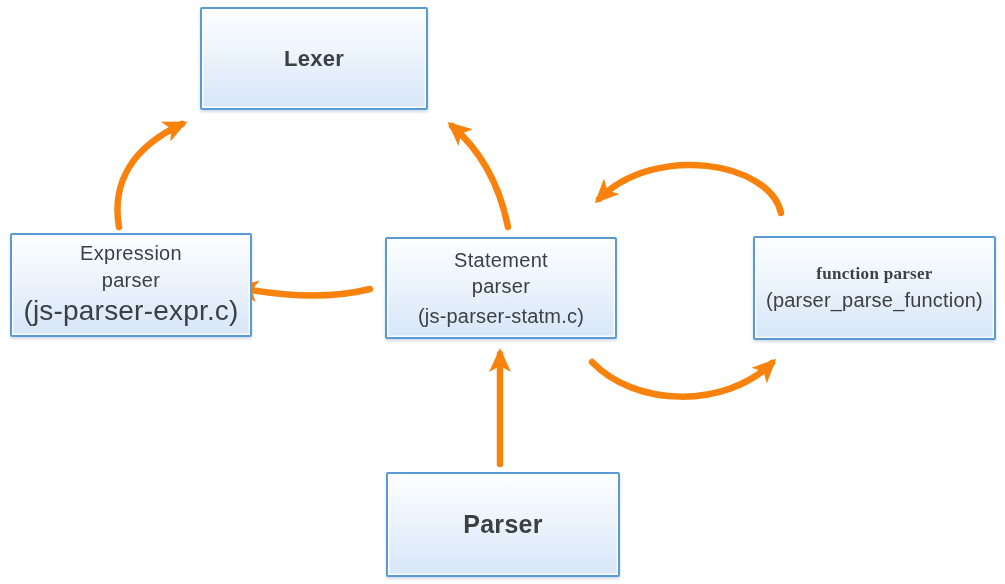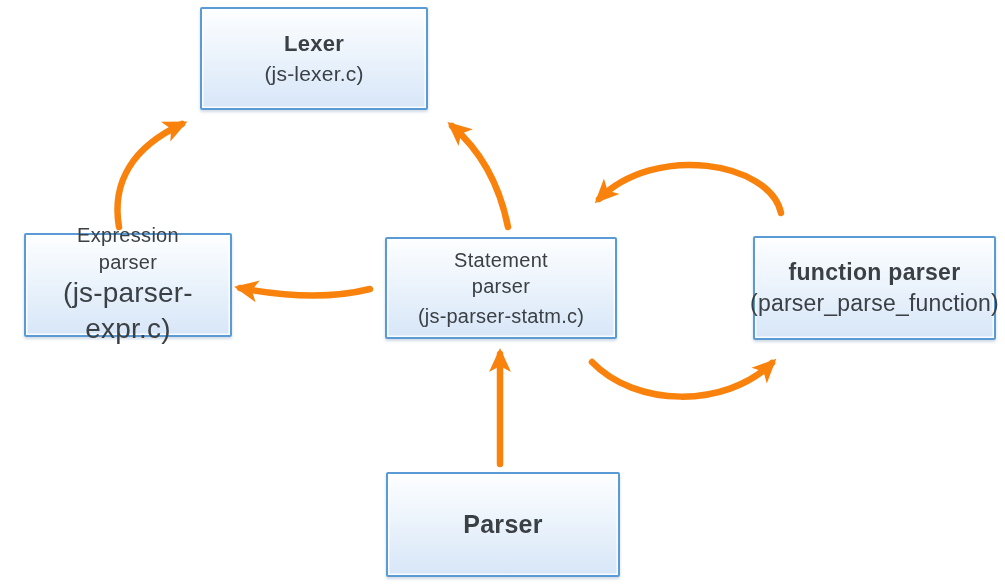--- a/index.html
+++ b/index.html
@@ -30,31 +30,31 @@
     display:flex;flex-direction:column;align-items:center;justify-content:center;
     text-align:center;color:var(--text);
   }
   .node-title{white-space:pre-line;line-height:1.32;letter-spacing:0.3px;}
   .node-subtitle{line-height:1.3;letter-spacing:0.2px;margin-top:2px;}
 
   #node-lexer{left:200px;top:7px;width:228px;height:103px;}
   #node-lexer .node-title{font-size:22px;font-weight:700;}
   #node-lexer .node-subtitle{font-size:21px;}
 
-  #node-expression{left:24px;top:233px;width:208px;height:104px;}
+  #node-expression{left:10px;top:233px;width:242px;height:104px;}
   #node-expression .node-title{font-size:20px;font-weight:400;}
   #node-expression .node-subtitle{font-size:28px;margin-top:0;}
 
   #node-statement{left:385px;top:237px;width:232px;height:102px;align-items:center;}
   #node-statement .node-title{font-size:20px;font-weight:400;}
   #node-statement .node-subtitle{font-size:20px;margin-top:4px;}
 
   #node-function{left:753px;top:236px;width:243px;height:104px;}
-  #node-function .node-title{font-size:23px;font-weight:700;}
-  #node-function .node-subtitle{font-size:23px;}
+  #node-function .node-title{font-size:17px;font-weight:700;font-family:Liberation Serif, serif;}
+  #node-function .node-subtitle{font-size:20px;}
 
   #node-parser{left:386px;top:472px;width:234px;height:105px;}
   #node-parser .node-title{font-size:25px;font-weight:700;}
   #node-parser .node-subtitle{font-size:19px;}
 </style>
 </head>
 <body>
 
 <div id="canvas">
 
@@ -67,21 +67,20 @@
     <path class="edge" marker-end="url(#ah)" d="M 119 227 C 111 180 135 146 182 124"></path>
     <path class="edge" marker-end="url(#ah)" d="M 508 227 C 499 182 480 150 452 126"></path>
     <path class="edge" marker-end="url(#ah)" d="M 370 289 C 330 299 287 297 240 288"></path>
     <path class="edge" marker-end="url(#ah)" d="M 781 213 C 770 162 655 143 599 199"></path>
     <path class="edge" marker-end="url(#ah)" d="M 592 362 C 635 407 725 409 772 363"></path>
     <path class="edge" marker-end="url(#ah)" d="M 500 464 L 500 354"></path>
   </svg>
 
   <div class="node" id="node-lexer">
     <span class="node-title">Lexer</span>
-    <span class="node-subtitle">(js-lexer.c)</span>
   </div>
 
   <div class="node" id="node-expression">
     <span class="node-title">Expression
 parser</span>
     <span class="node-subtitle">(js-parser-expr.c)</span>
   </div>
 
   <div class="node" id="node-statement">
     <span class="node-title">Statement

